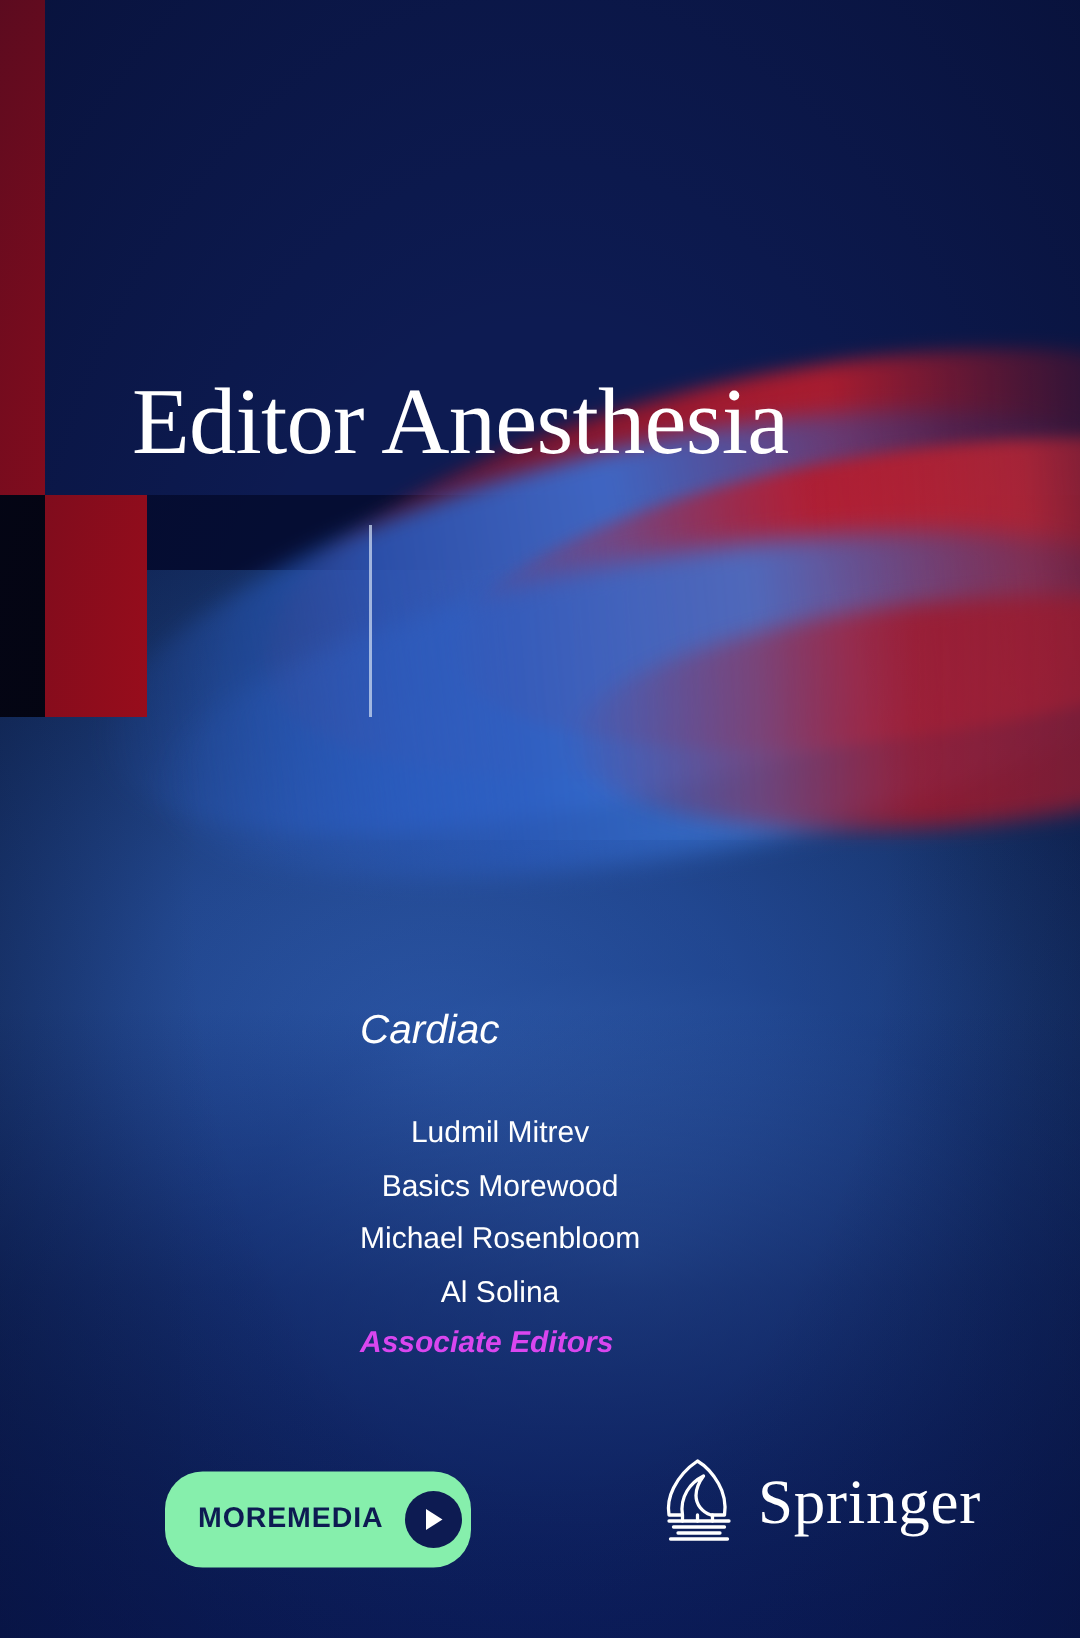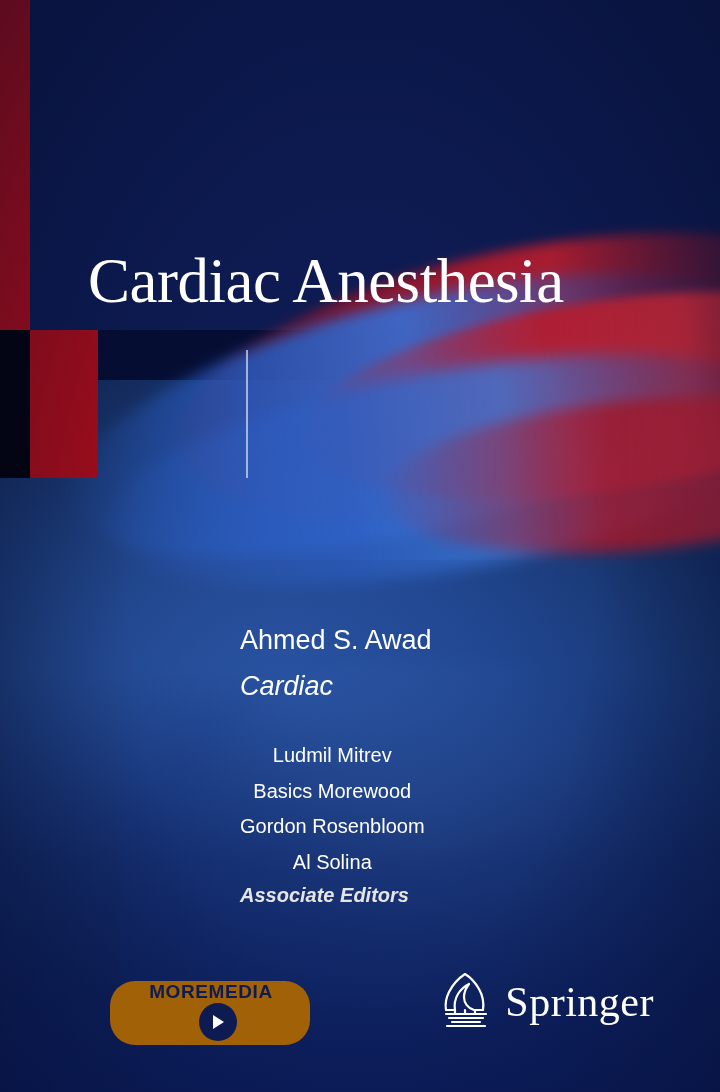--- a/index.html
+++ b/index.html
@@ -186,40 +186,39 @@
     top: 738px;
     color: #ffffff;
     font-size: 20px;
     line-height: 1.78;
     text-align: center;
   }
   .assoc-role {
     position: absolute;
     left: 240px;
     top: 884px;
-    color: #e5e5e5;
+    color: #d946ef;
     font-size: 20px;
     font-style: italic;
     font-weight: 700;
   }
 
   
   .moremedia {
     position: absolute;
     left: 110px;
     top: 981px;
     height: 64px;
     min-width: 200px;
-    background: #a16207;
+    background: #86efac;
     border-radius: 25px;
     display: flex;
     align-items: center;
     padding: 0 6px 0 22px;
     box-sizing: border-box;
-    flex-direction: column;
   }
   .moremedia-label {
     color: #0d1b52;
     font-size: 19px;
     font-weight: 700;
     letter-spacing: 0.6px;
     margin-right: 14px;
   }
   .moremedia-play {
     width: 38px;
@@ -267,32 +266,31 @@
   <div class="ribbon ribbon-red-3"></div>
   <div class="glow-blue2"></div>
   <div class="fade-bottom"></div>
   <div class="red-bar-top"></div>
   <div class="black-block"></div>
   <div class="red-block"></div>
   <div class="vignette"></div>
 
   <div class="content">
 
-    <div class="title">Cardiac Anesthesia</div>
+    <div class="title">Editor Anesthesia</div>
 
     <div class="rule"></div>
 
 
-    <div class="editor-name">Ahmed S. Awad</div>
     <div class="editor-role">Cardiac</div>
 
     <div class="assoc-list">
       <div>Ludmil Mitrev</div>
       <div>Basics Morewood</div>
-      <div>Gordon Rosenbloom</div>
+      <div>Michael Rosenbloom</div>
       <div>Al Solina</div>
     </div>
     <div class="assoc-role">Associate Editors</div>
 
     <div class="moremedia">
       <span class="moremedia-label">MOREMEDIA</span>
       <span class="moremedia-play">
         <svg width="16" height="18" viewBox="0 0 16 18" aria-hidden="true">
           <polygon points="3,2 14,9 3,16" fill="#ffffff"></polygon>
         </svg>

